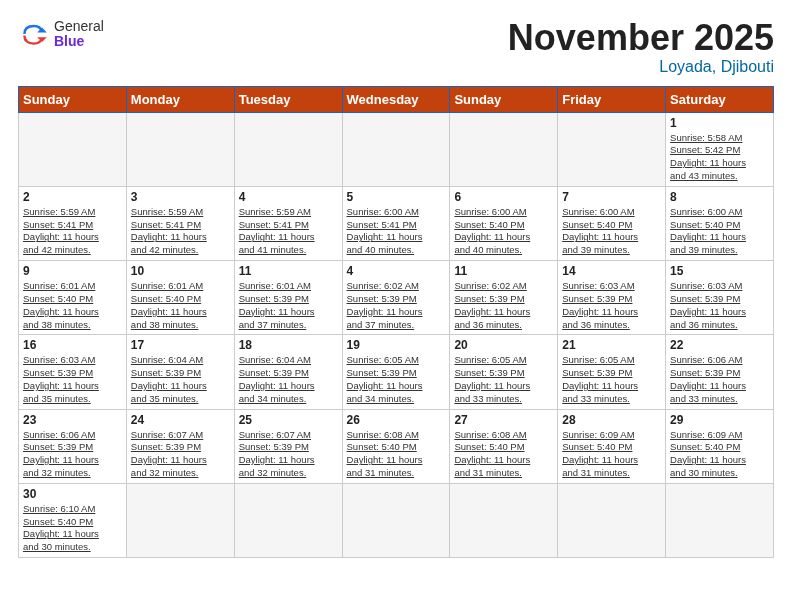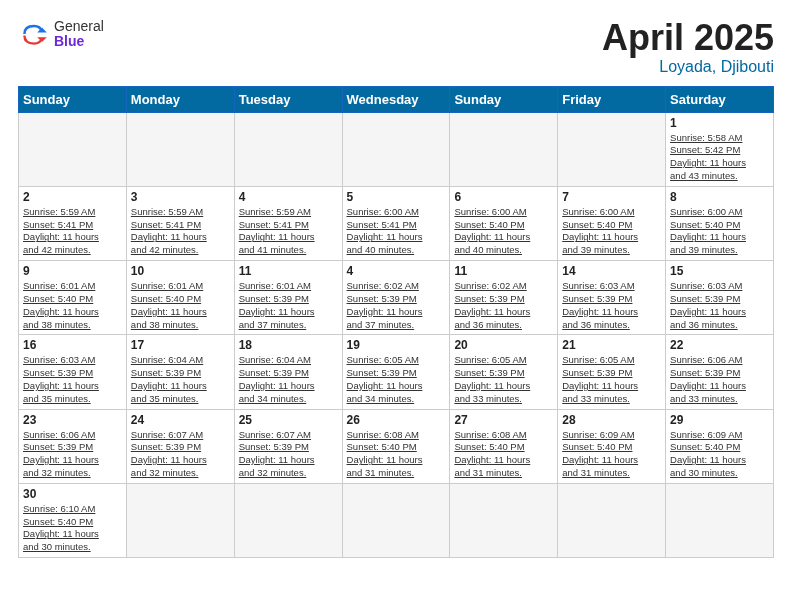--- a/index.html
+++ b/index.html
@@ -42,21 +42,21 @@
     .title-location {
       font-size: 16px;
       color: #0369a1;
     }
     .calendar {
       width: 100%;
       border-collapse: collapse;
       border: 1px solid #ccc;
     }
     .calendar th {
-      background: #0369a1;
+      background: #c2410c;
       color: #fff;
       font-size: 13px;
       font-weight: bold;
       padding: 5px 4px;
       text-align: left;
       border: 1px solid #1565c0;
     }
     .calendar td {
       border: 1px solid #ccc;
       vertical-align: top;
@@ -99,21 +99,21 @@
         <polygon points="30,12 36,18 24,18" fill="#1a73e8"></polygon>
         <path d="M8 22 Q8 32 20 32 Q28 32 30 25" stroke="#e53935" stroke-width="3" fill="none"></path>
         <polygon points="30,30 36,24 24,24" fill="#e53935"></polygon>
       </svg>
       <div>
         <div style="font-size:14px; color:#333; line-height:1.1;">General</div>
         <div style="font-size:14px; color:#6d28d9; font-weight:bold; line-height:1.1;">Blue</div>
       </div>
     </div>
     <div class="title-block">
-      <div class="title-month">April 2025</div>
+      <div class="title-month">November 2025</div>
       <div class="title-location">Loyada, Djibouti</div>
     </div>
   </div>
 
   <table class="calendar">
     <thead>
       <tr>
         <th>Sunday</th>
         <th>Monday</th>
         <th>Tuesday</th>

